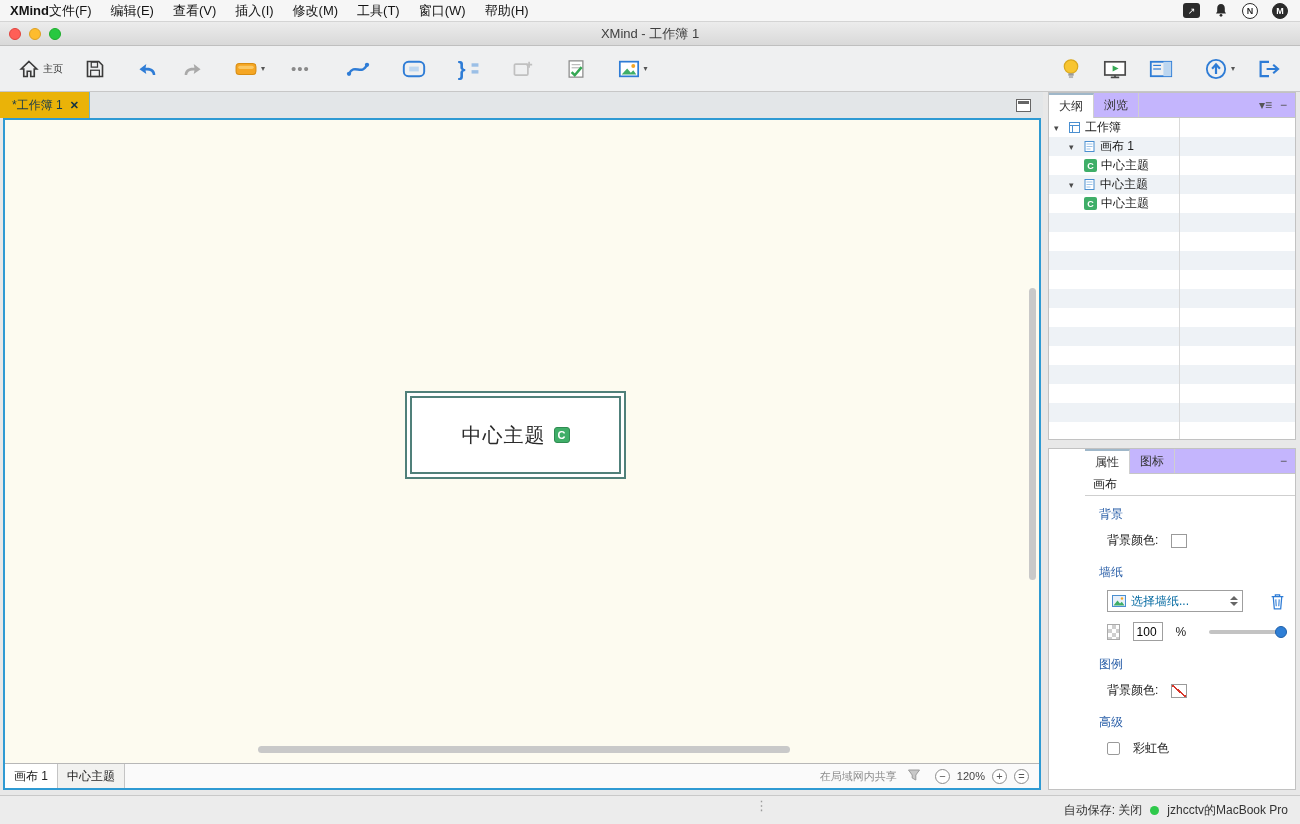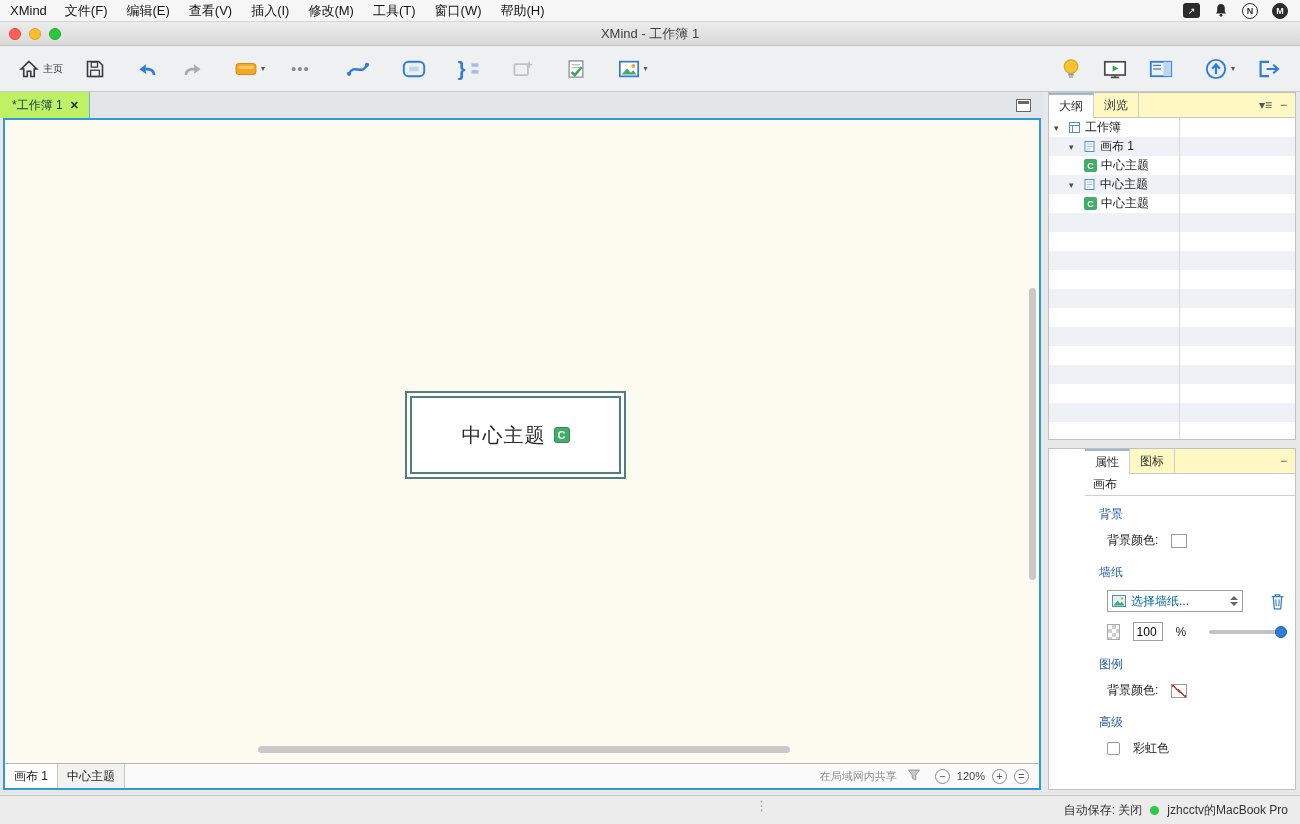--- a/index.html
+++ b/index.html
@@ -3,21 +3,21 @@
 <meta charset="utf-8">
 <style>
   * { margin:0; padding:0; box-sizing:border-box; }
   html,body { width:1300px; height:824px; overflow:hidden;
     font-family:"Liberation Sans", sans-serif; background:#e8e8e8; }
   .app { position:relative; width:1300px; height:824px; display:flex; flex-direction:column; }
 
   
   .menubar { height:22px; background:#f6f6f6; border-bottom:1px solid #d4d4d4;
     display:flex; align-items:center; padding:0 10px; font-size:13px; color:#141414; flex:0 0 22px;}
-  .menubar .app-name { font-weight:normal; margin-right:18px; }
+  .menubar .app-name { font-weight:bold; }
   .menubar .menu-item { margin-right:19px; cursor:default; }
   .menubar .spacer { flex:1; }
   .mstatus { display:flex; align-items:center; gap:14px; margin-right:2px; }
   .mstatus .sq { width:17px; height:15px; background:#2b2b2b; border-radius:3px; color:#fff;
     font-size:9px; display:flex; align-items:center; justify-content:center; }
   .mstatus svg { display:block; }
   .circ { width:16px; height:16px; border-radius:50%; border:1.5px solid #2b2b2b;
     font-size:9px; font-weight:bold; color:#2b2b2b; display:flex; align-items:center; justify-content:center; background:#fff;}
   .circ.filled { background:#2b2b2b; color:#fff; border-color:#2b2b2b; }
 
@@ -41,21 +41,21 @@
   .tgap  { width:22px; } .tgap-s { width:12px; }
   .more-dots { color:#8a8a8a; font-size:15px; letter-spacing:1px; padding:0 4px; }
   .brace { font-size:20px; font-weight:bold; color:#2e7cd6; line-height:20px; }
   .toolbar .spacer { flex:1; }
 
   
   .main { flex:1; display:flex; background:#e8e8e8; padding-bottom:5px; min-height:0; }
   .editor { width:1043px; display:flex; flex-direction:column; min-width:0; }
 
   .doc-tabs { height:26px; background:#e3e6e8; display:flex; align-items:stretch; flex:0 0 26px; }
-  .doc-tab { background:#bef264; color:#16394e; display:flex; align-items:center; gap:7px;
+  .doc-tab { background:#eab308; color:#16394e; display:flex; align-items:center; gap:7px;
     padding:0 10px 0 12px; font-size:12px; border-right:1px solid #6fb3cf; }
   .doc-tab .close { font-size:11px; font-weight:bold; color:#123243; cursor:default; }
   .panel-toggle-right { margin-left:auto; align-self:center; margin-right:12px; width:15px; height:13px;
     border:1px solid #666; background:#fff; position:relative; }
   .panel-toggle-right::before { content:""; position:absolute; top:1px; left:1px; right:1px; height:3px; background:#666; }
 
   .canvas-frame { flex:1; margin:0 2px 0 3px; border:2px solid #2f9ad3; display:flex; flex-direction:column; min-height:0; background:#fdfbf0;}
   .canvas { flex:1; position:relative; background:#fdfbf0; overflow:hidden; }
 
   .topic-box { position:absolute; left:400px; top:271px; width:221px; height:88px;
@@ -75,21 +75,21 @@
   .share-label { align-self:center; font-size:11px; color:#8d8d8d; margin-right:10px; }
   .funnel { align-self:center; margin-right:14px; }
   .zoomer { display:flex; align-items:center; gap:7px; margin-right:10px; }
   .zbtn { width:15px; height:15px; border:1px solid #8c8c8c; border-radius:50%; color:#555;
     font-size:11px; line-height:13px; text-align:center; background:#fff; }
   .zoom-val { font-size:11px; color:#444; }
 
   
   .rightcol { flex:1; display:flex; flex-direction:column; padding:0 4px 0 5px; min-width:0; }
   .panel { background:#fff; border:1px solid #c2c2c2; display:flex; flex-direction:column; }
-  .ptabs { height:25px; background:#fef9c3; border-bottom:1px solid #c6c6c6; display:flex; align-items:stretch; font-size:12px; color:#333; flex:0 0 25px;}
+  .ptabs { height:25px; background:#c4b5fd; border-bottom:1px solid #c6c6c6; display:flex; align-items:stretch; font-size:12px; color:#333; flex:0 0 25px;}
   .ptab { display:flex; align-items:center; padding:0 10px; border-right:1px solid #cfcfcf; }
   .ptab.active { background:#fff; margin-bottom:-1px; border-top:2px solid #9fb7c9; }
   .ptabs .spacer { flex:1; }
   .picon { align-self:center; color:#555; font-size:12px; margin-right:8px; cursor:default; }
 
   .outline-panel { height:348px; flex:0 0 348px; }
   .tree { flex:1; position:relative; overflow:hidden;
     background:repeating-linear-gradient(to bottom, #ffffff 0 19px, #eef2f6 19px 38px); }
   .tree .coldiv { position:absolute; left:130px; top:0; bottom:0; width:1px; background:#d9d9d9; }
   .trow { height:19px; display:flex; align-items:center; font-size:12px; color:#1c1c1c;

